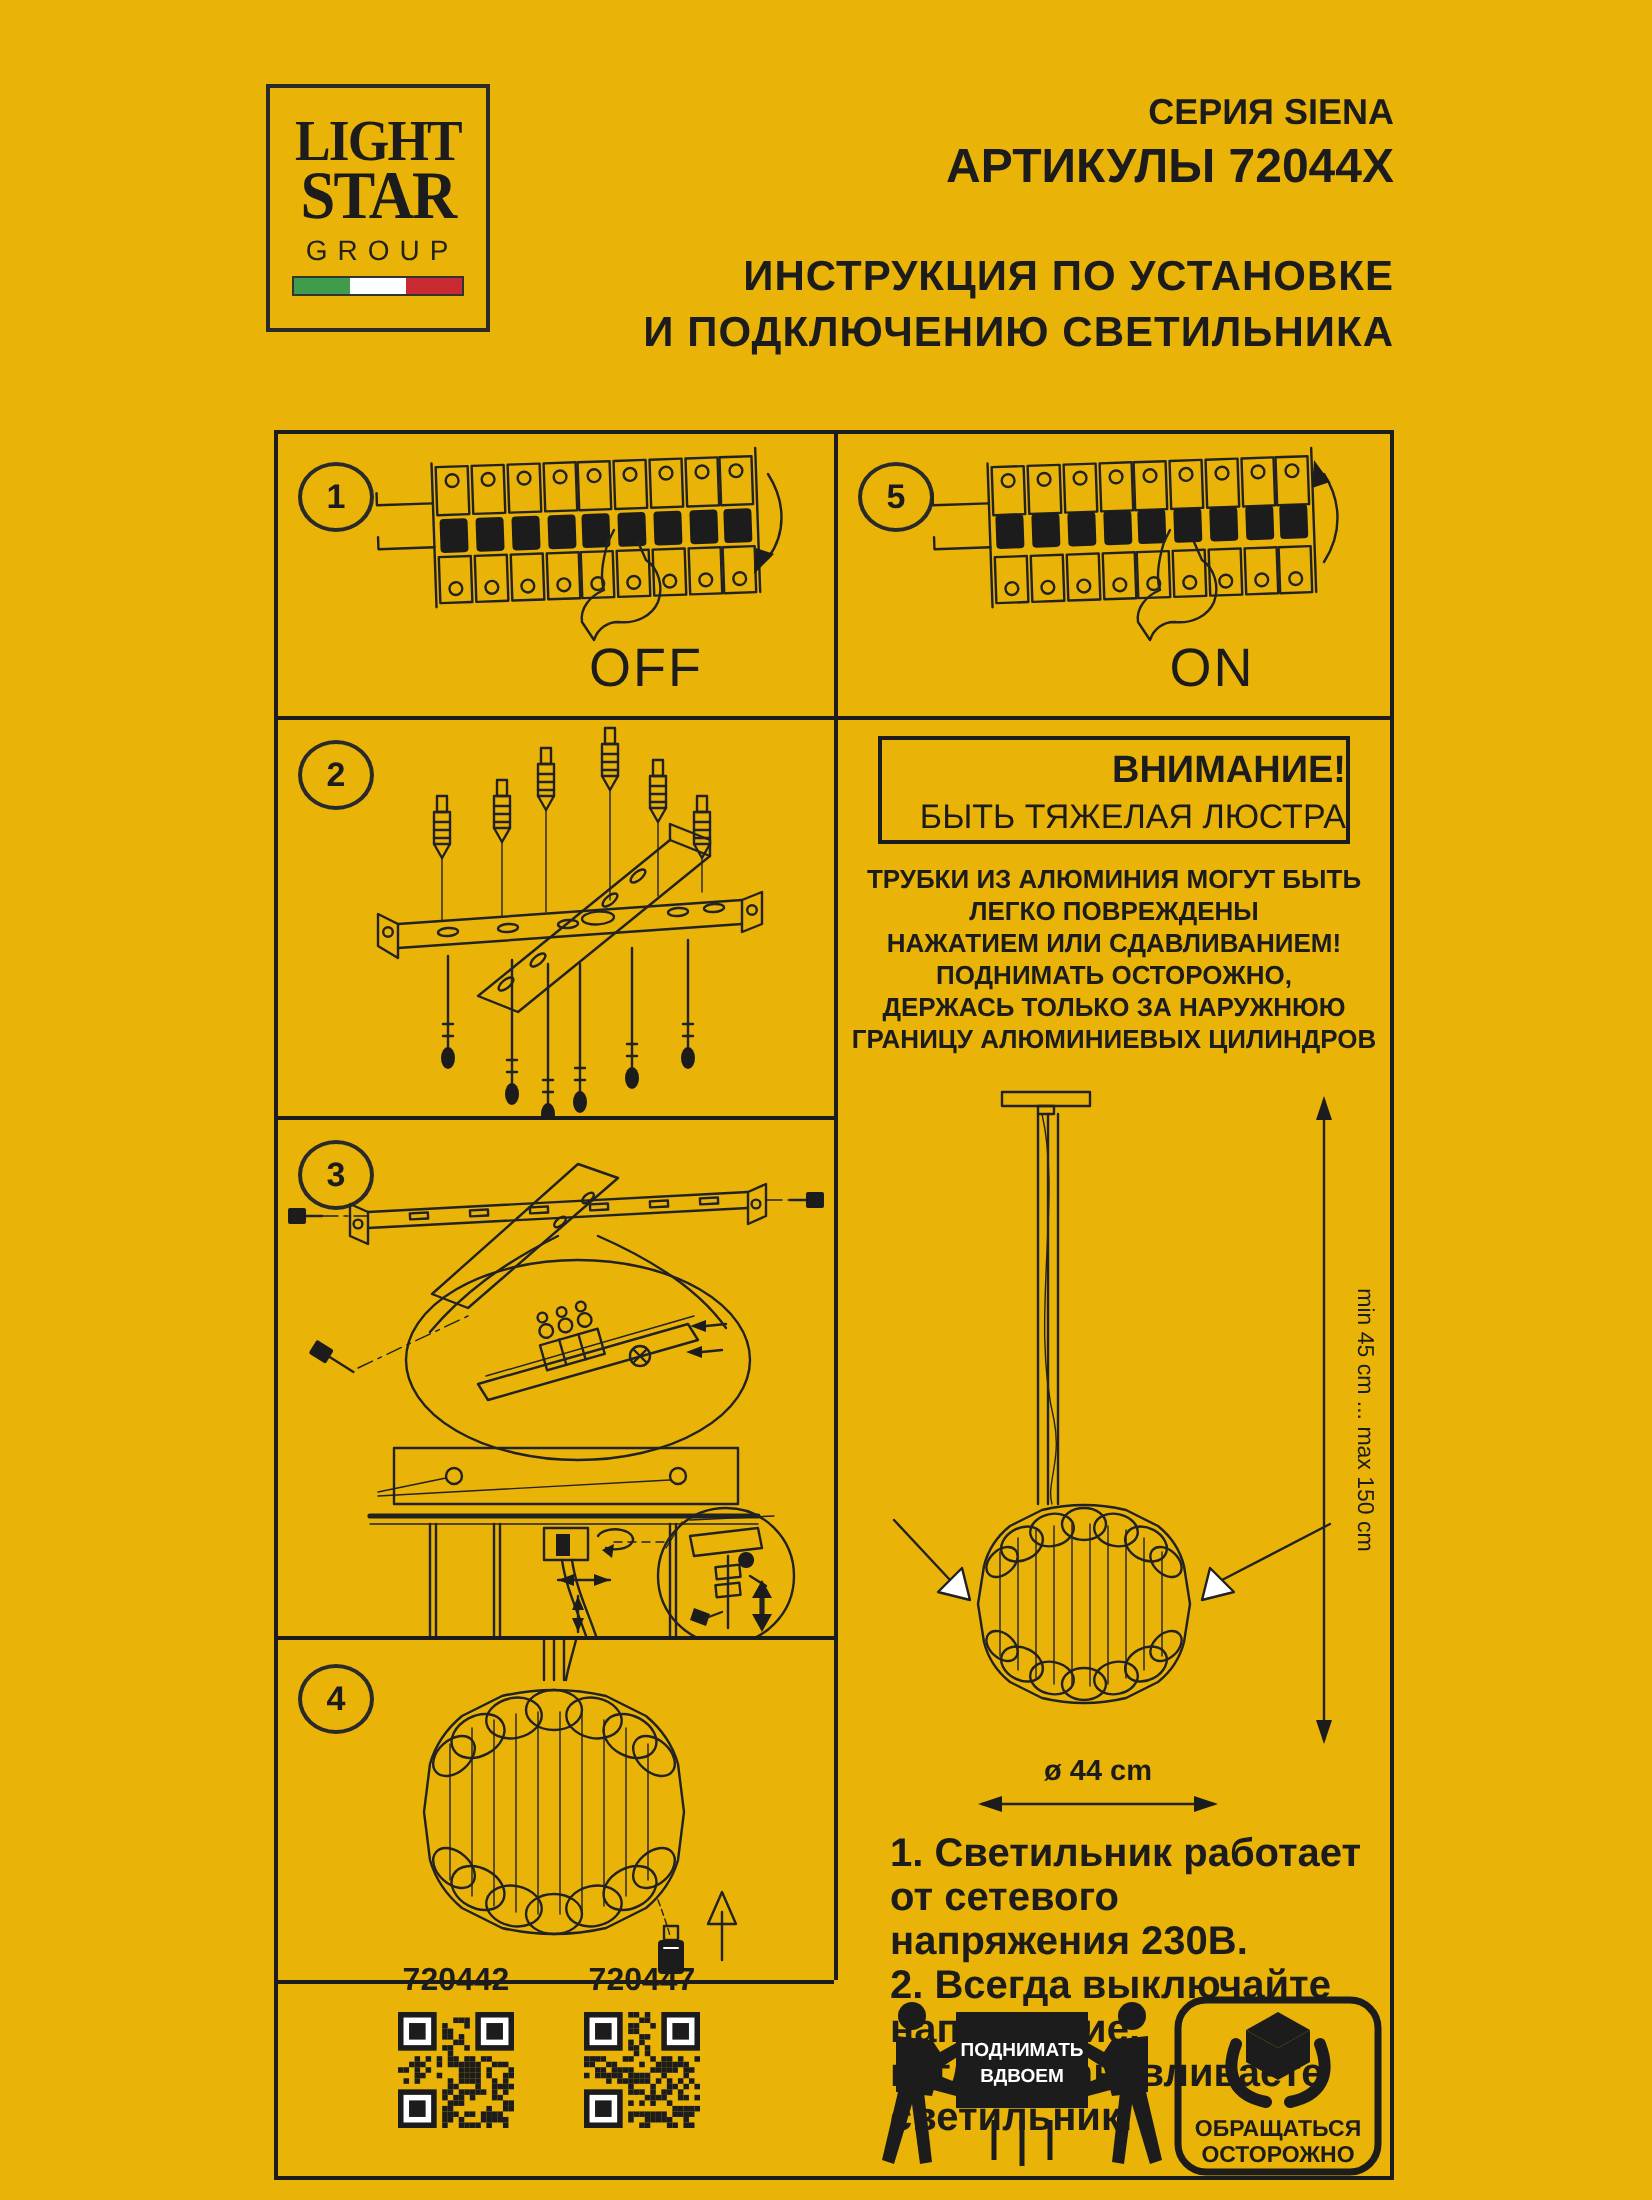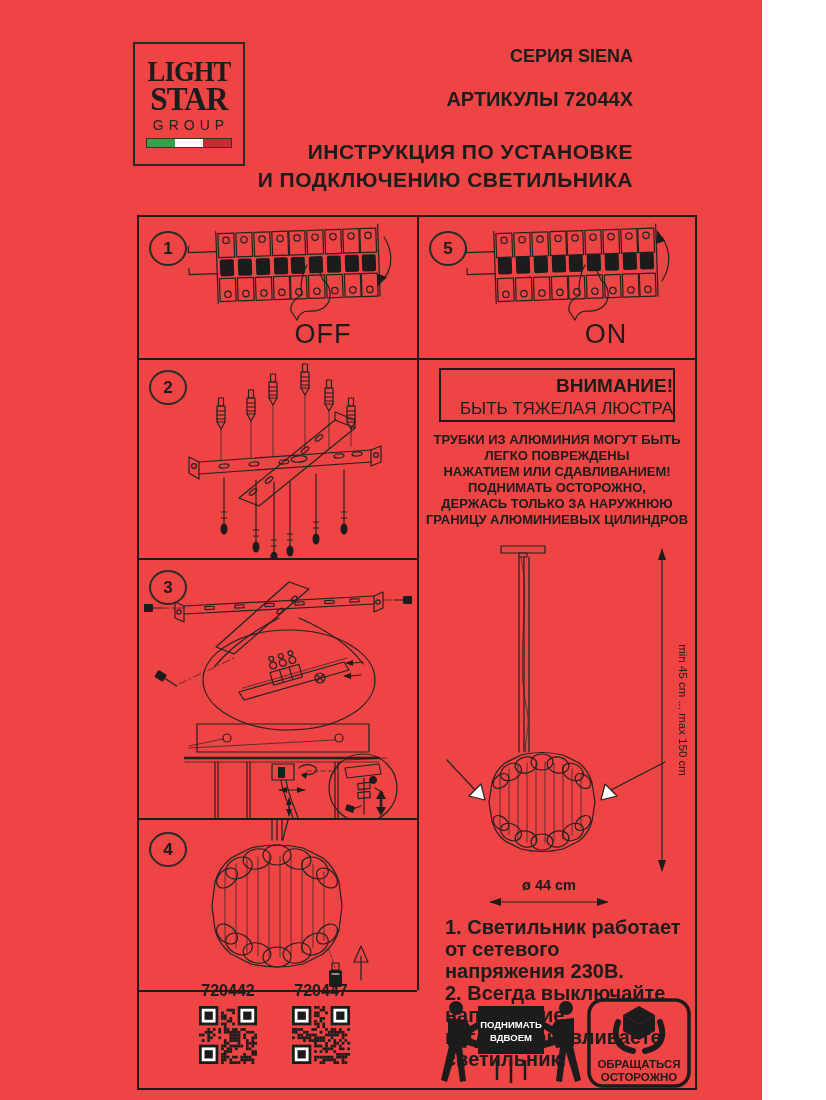--- a/index.html
+++ b/index.html
@@ -1,31 +1,31 @@
 <!DOCTYPE html>
 <html style="--flag-green: #3E9C4B; --flag-red: #C92A32;"><head>
 <meta charset="utf-8">
 <style>
   html,body{margin:0;padding:0;background:#fff;}
-  #page{position:relative;width:762px;height:1100px;background:#ef4444;overflow:hidden;
+  #page{position:relative;width:826px;height:1100px;background:#eab308;overflow:hidden;
         font-family:"Liberation Sans",sans-serif;color:#1c1c1c;}
   .abs{position:absolute;}
   
   #logo{left:133px;top:42px;width:112px;height:124px;border:2px solid #2a2a2a;text-align:center;box-sizing:border-box;}
   .logo-light{margin-top:14px;font-family:"Liberation Serif",serif;font-weight:bold;font-size:29px;line-height:26px;letter-spacing:-1px;transform:scaleX(.92);}
   .logo-star{font-family:"Liberation Serif",serif;font-weight:bold;font-size:34px;line-height:30px;letter-spacing:-1px;transform:scaleX(.92);}
   .logo-group{font-size:14px;letter-spacing:5px;margin-top:3px;margin-left:4px;color:#222;}
   .flag{width:84px;height:8px;margin:5px auto 0 auto;border:1px solid #333;display:flex;}
   .flag div{flex:1;}
   .flag .g{background:var(--flag-green,#3E9C4B);}
   .flag .w{background:#fff;}
   .flag .r{background:var(--flag-red,#C92A32);}
   #hdr{right:129px;top:46px;text-align:right;}
   .hdr-series{font-weight:bold;font-size:18px;}
-  .hdr-art{font-weight:bold;font-size:20px;margin-top:21px;}
+  .hdr-art{font-weight:bold;font-size:24px;margin-top:3px;}
   .hdr-title{font-weight:bold;font-size:21px;letter-spacing:.5px;margin-top:27px;line-height:28px;}
   
   #grid{left:137px;top:215px;width:556px;height:871px;border:2px solid #1c1c1c;}
   .hline{position:absolute;background:#1c1c1c;height:2px;}
   .vline{position:absolute;background:#1c1c1c;width:2px;}
   .stepnum{position:absolute;width:34px;height:31px;border:2px solid #2a2a2a;border-radius:50%;
            display:flex;align-items:center;justify-content:center;font-weight:bold;font-size:17px;}
   
   #warnbox{border:2px solid #1c1c1c;text-align:right;padding-top:5px;box-sizing:border-box;}
   .warn-title{font-weight:bold;font-size:19px;}

